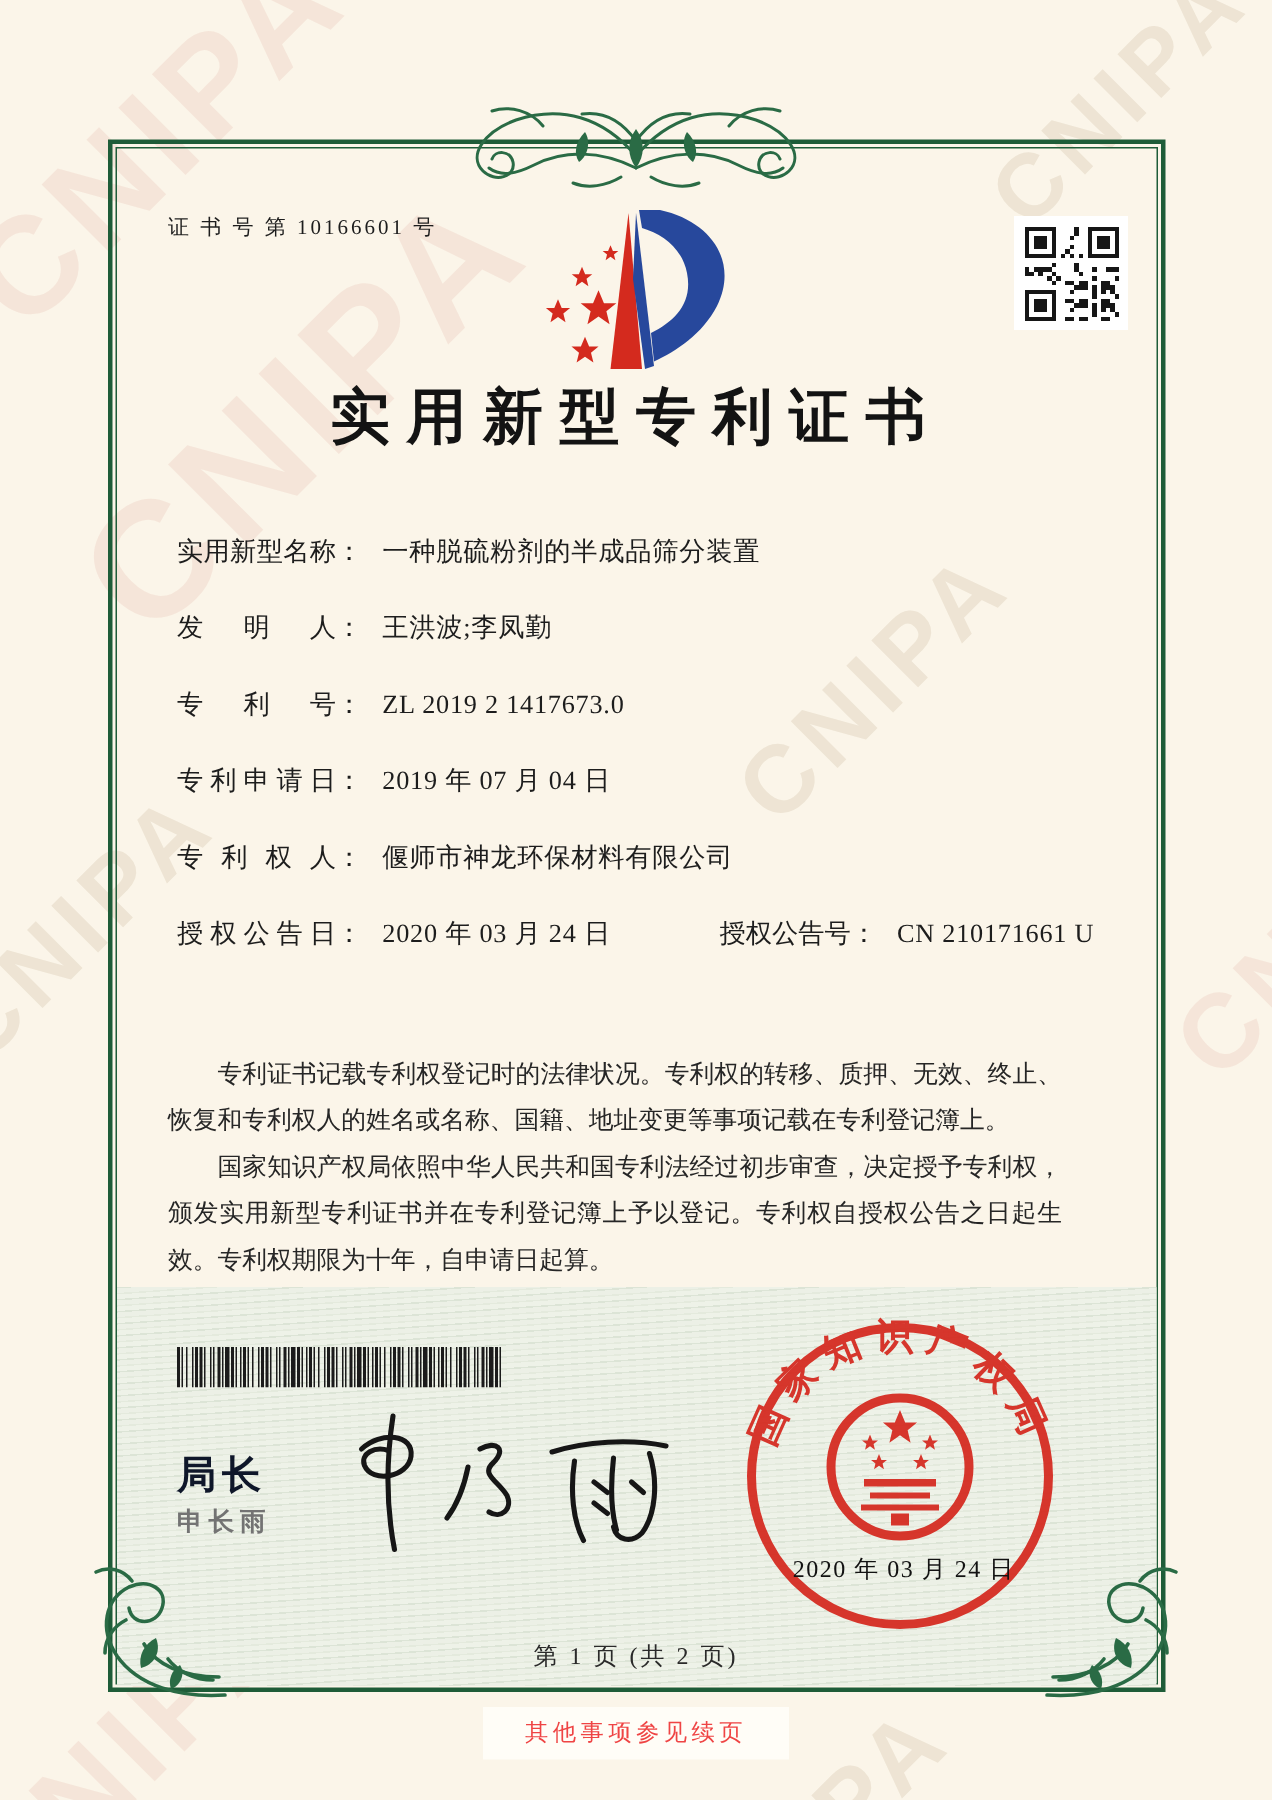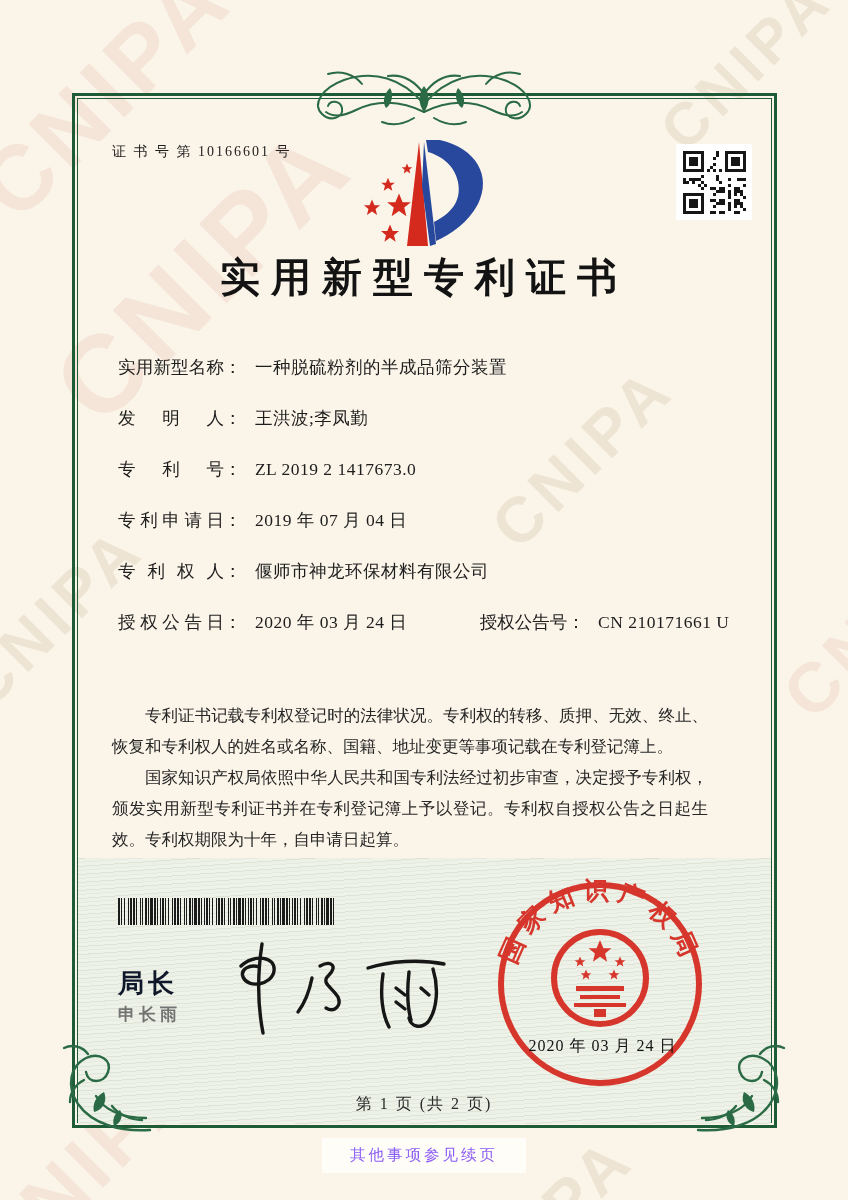--- a/index.html
+++ b/index.html
@@ -97,21 +97,21 @@
     position:absolute;left:500px;top:1036px;width:205px;text-align:center;
     font-size:16px;color:#121212;letter-spacing:1px;z-index:7;white-space:nowrap;
   }
   .page-info{
     position:absolute;left:0;top:1094px;width:848px;text-align:center;
     font-size:16px;letter-spacing:2px;color:#2a2a2a;z-index:6;
   }
   .footer-note{
     position:absolute;left:424px;top:1138px;transform:translateX(-50%);
     background:#fffdf7;padding:7px 28px;font-size:15.5px;letter-spacing:3px;
-    color:#8b5cf6;z-index:6;white-space:nowrap;
+    color:#ef4444;z-index:6;white-space:nowrap;
   }
 </style>
 </head>
 <body>
 
 <div class="page">
 
   <div class="wm pink" style="left:-50px;top:40px;font-size:92px;">CNIPA</div>
   <div class="wm pink" style="left:20px;top:210px;font-size:110px;">CNIPA</div>
   <div class="wm beige" style="left:640px;top:30px;font-size:60px;">CNIPA</div>

